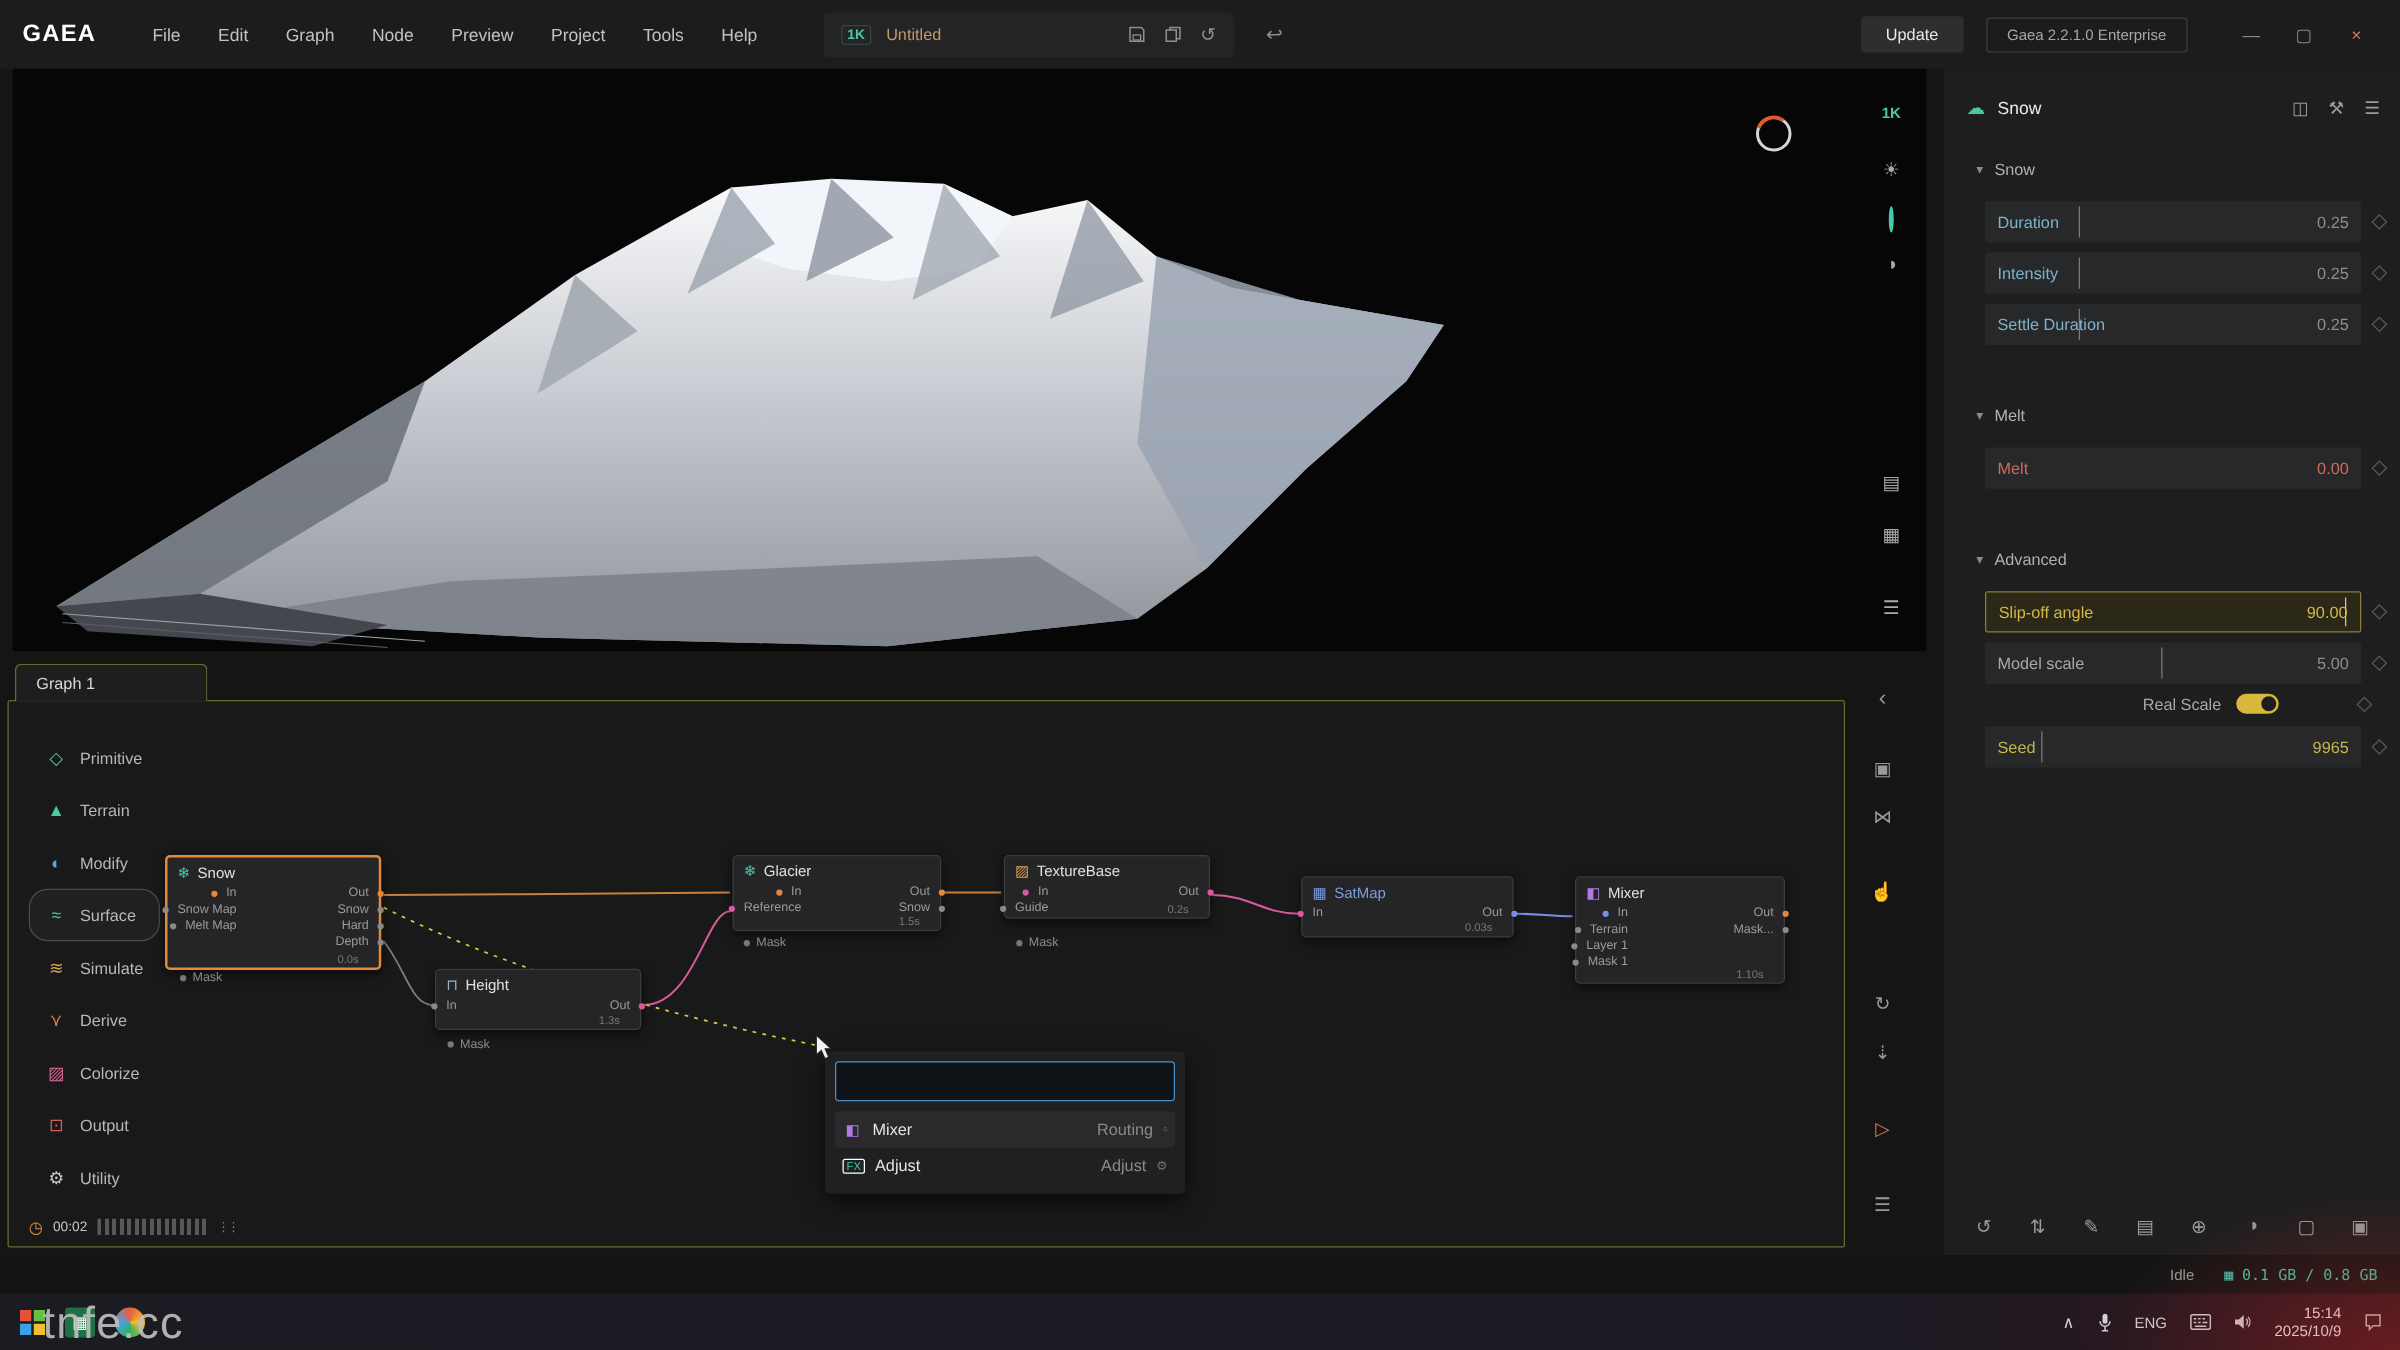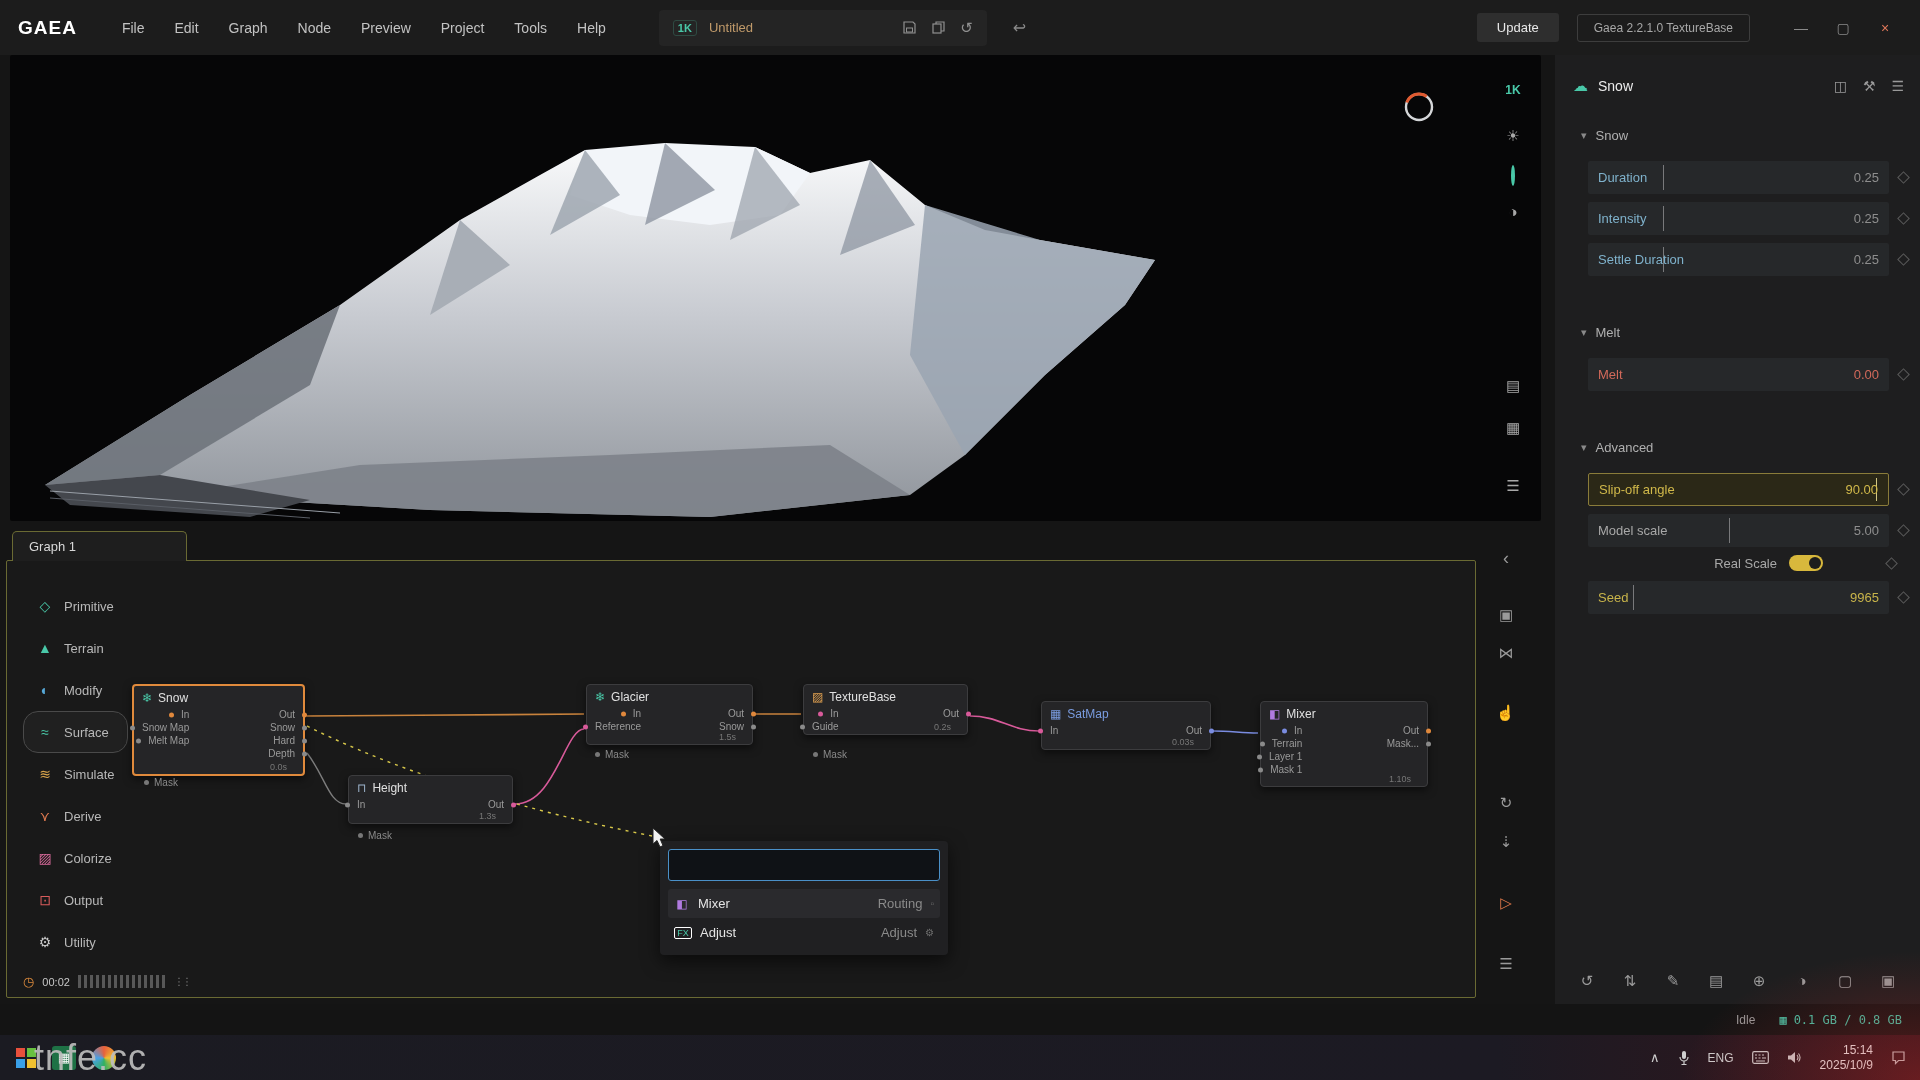--- a/index.html
+++ b/index.html
@@ -28,21 +28,21 @@
   .viewport{position:absolute;left:10px;top:55px;width:1531px;height:466px;background:#060607;border-radius:2px;overflow:hidden;}
   .viewport svg.terrain{position:absolute;left:0;top:0;}
   .compass{position:absolute;left:1392px;top:35px;width:34px;height:34px;}
   .vstrip-icon{position:absolute;width:28px;text-align:center;color:#a8a8a8;font-size:15px;left:1489px;}
   .vstrip-res{color:#49c8a8;font-weight:bold;font-size:12px;}
   .vstrip-ring{width:13px;height:13px;border:2px solid #49c8a8;border-radius:50%;margin:0 auto;}
   
   .gstrip-icon{position:absolute;left:1492px;width:28px;text-align:center;color:#9a9a9a;font-size:15px;}
   .gstrip-icon.accent{color:#e0784a;}
   
-  .graph-tab{position:absolute;left:12px;top:531px;width:175px;height:30px;background:#1e1e1e;
+  .graph-tab{position:absolute;left:12px;top:531px;width:154px;height:30px;background:#1e1e1e;
              border:1px solid #6a6a33;border-bottom:none;border-radius:5px 5px 0 0;
              display:flex;align-items:center;padding-left:16px;box-sizing:border-box;
              color:#d8d8d8;font-size:13px;z-index:3;}
   .graph-panel{position:absolute;left:6px;top:560px;width:1470px;height:438px;background:#191919;
                border:1px solid #6a6a33;border-radius:2px;box-sizing:border-box;overflow:hidden;}
   .cats{position:absolute;left:16px;top:24px;}
   .cat{display:flex;align-items:center;gap:10px;height:40px;padding:0 12px;color:#b8b8b8;font-size:13px;border-radius:15px;border:1px solid transparent;}
   .cat .cicon{width:18px;text-align:center;font-size:14px;}
   .cat.hl{border-color:#4a4a4a;background:rgba(255,255,255,0.03);}
   .wires{position:absolute;left:0;top:0;z-index:1;pointer-events:none;}
@@ -168,21 +168,21 @@
         <svg width="15" height="15" viewBox="0 0 15 15">
           <rect x="2" y="4" width="8" height="9" fill="none" stroke="#909090" stroke-width="1.2"></rect>
           <path d="M5 4 v-2 h8 v9 h-3" fill="none" stroke="#909090" stroke-width="1.2"></path>
         </svg>
         <span style="font-size:15px;">↺</span>
       </span>
     </div>
     <span class="undo-glyph">↩</span>
     <div class="tb-right">
       <span class="update-btn">Update</span>
-      <span class="version-btn">Gaea 2.2.1.0 TextureBase</span>
+      <span class="version-btn">Gaea 2.2.1.0 Enterprise</span>
       <span class="win-controls">
         <span class="win-btn">—</span>
         <span class="win-btn">▢</span>
         <span class="win-btn close">×</span>
       </span>
     </div>
   </div>
 
   <div class="viewport">
     <svg class="terrain" width="1531" height="466" viewBox="0 0 1531 466">

